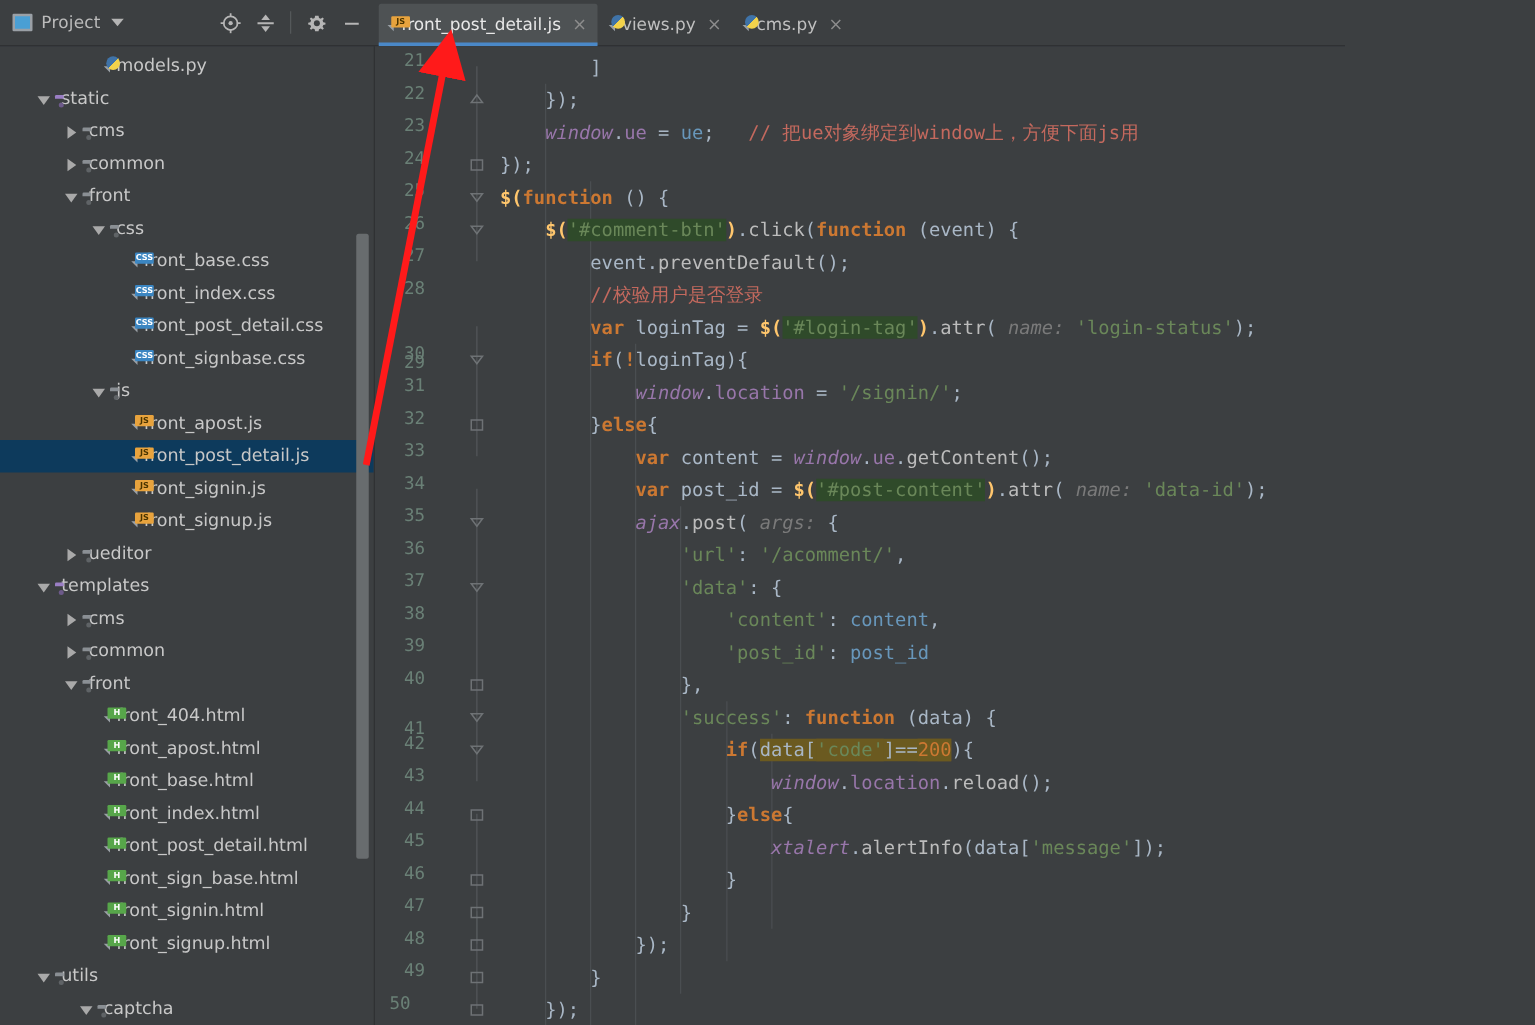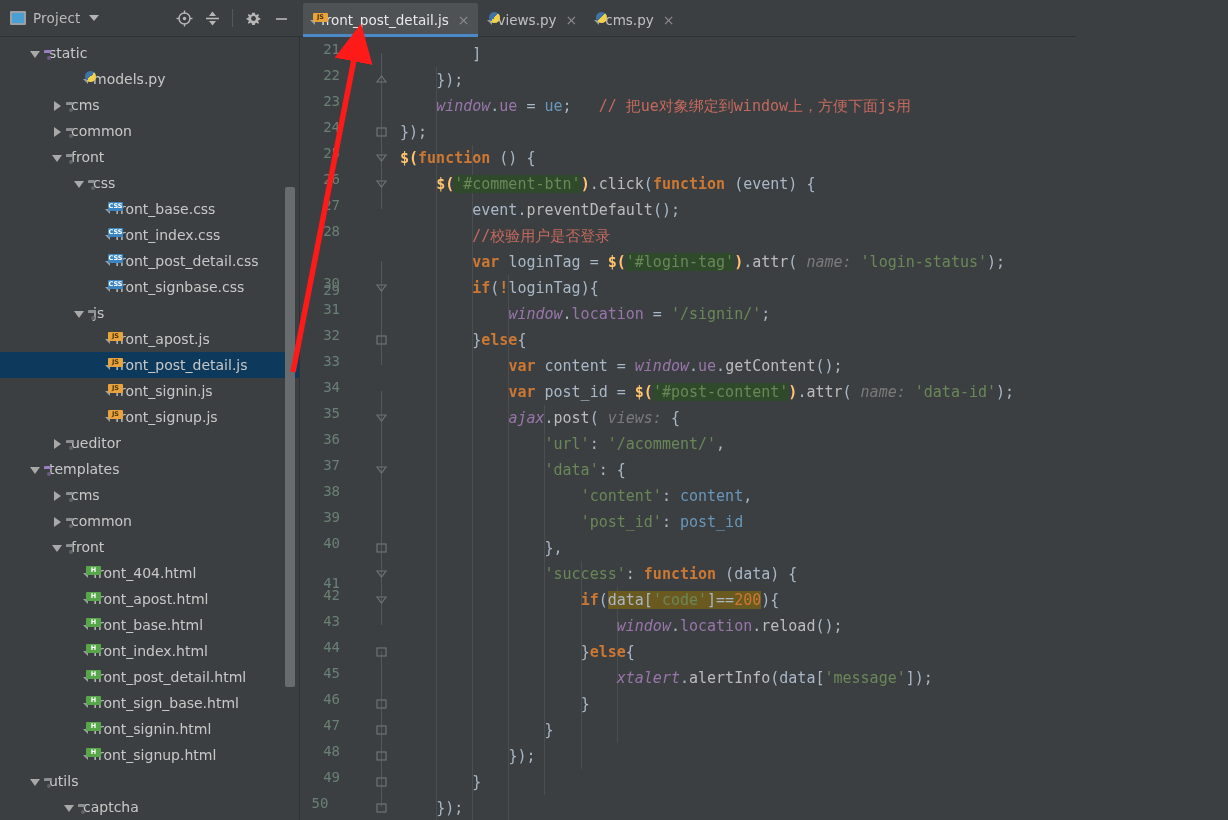--- a/index.html
+++ b/index.html
@@ -387,29 +387,29 @@
           <span>cms.py</span>
           <span class="x">×</span>
         </div>
       </div>
   </div>
 
   <div class="body">
 
     <div class="tree" id="tree">
       <div class="tscroll" style="top:150px;height:500px;"></div>
-    <div class="row" style="padding-left: 30px;">
+    <div class="row" style="padding-left: 74px;">
+          <span class="arrow none"></span>
+          <span class="ic"><span class="file"><span class="pyb"></span></span></span>
+          <span class="lbl">models.py</span>
+        </div>
+        <div class="row" style="padding-left: 30px;">
           <span class="arrow d"></span>
           <span class="ic"><span class="folder purple"></span></span>
           <span class="lbl">static</span>
-        </div>
-        <div class="row" style="padding-left: 74px;">
-          <span class="arrow none"></span>
-          <span class="ic"><span class="file"><span class="pyb"></span></span></span>
-          <span class="lbl">models.py</span>
         </div>
         <div class="row" style="padding-left: 52px;">
           <span class="arrow r"></span>
           <span class="ic"><span class="folder"></span></span>
           <span class="lbl">cms</span>
         </div>
         <div class="row" style="padding-left: 52px;">
           <span class="arrow r"></span>
           <span class="ic"><span class="folder"></span></span>
           <span class="lbl">common</span>
@@ -688,21 +688,21 @@
           <div class="cl" style="top: 108px; left: 8px;"><span class="dollar">$(</span><span class="kw">function</span><span class="punc"> () {</span></div>
           <div class="cl" style="top: 134px; left: 8px;"><span class="punc">    </span><span class="dollar">$(</span><span class="strh">'#comment-btn'</span><span class="dollar">)</span><span class="punc">.</span><span class="white">click</span><span class="punc">(</span><span class="kw">function</span><span class="punc"> (</span><span class="ident">event</span><span class="punc">) {</span></div>
           <div class="cl" style="top: 160px; left: 8px;"><span class="punc">        </span><span class="ident">event</span><span class="punc">.</span><span class="white">preventDefault</span><span class="punc">();</span></div>
           <div class="cl" style="top: 186px; left: 8px;"><span class="punc">        </span><span class="cmtr">//校验用户是否登录</span></div>
           <div class="cl" style="top: 212px; left: 8px;"><span class="punc">        </span><span class="kw">var</span> <span class="ident">loginTag</span><span class="punc"> = </span><span class="dollar">$(</span><span class="strh">'#login-tag'</span><span class="dollar">)</span><span class="punc">.</span><span class="white">attr</span><span class="punc">(</span><span class="hint"> name:</span> <span class="str">'login-status'</span><span class="punc">);</span></div>
           <div class="cl" style="top: 238px; left: 8px;"><span class="punc">        </span><span class="kw">if</span><span class="punc">(</span><span class="kw">!</span><span class="ident">loginTag</span><span class="punc">){</span></div>
           <div class="cl" style="top: 264px; left: 8px;"><span class="punc">            </span><span class="glob">window</span><span class="punc">.</span><span class="field">location</span><span class="punc"> = </span><span class="str">'/signin/'</span><span class="punc">;</span></div>
           <div class="cl" style="top: 290px; left: 8px;"><span class="punc">        </span><span class="punc">}</span><span class="kw">else</span><span class="punc">{</span></div>
           <div class="cl" style="top: 316px; left: 8px;"><span class="punc">            </span><span class="kw">var</span> <span class="ident">content</span><span class="punc"> = </span><span class="glob">window</span><span class="punc">.</span><span class="field">ue</span><span class="punc">.</span><span class="white">getContent</span><span class="punc">();</span></div>
           <div class="cl" style="top: 342px; left: 8px;"><span class="punc">            </span><span class="kw">var</span> <span class="ident">post_id</span><span class="punc"> = </span><span class="dollar">$(</span><span class="strh">'#post-content'</span><span class="dollar">)</span><span class="punc">.</span><span class="white">attr</span><span class="punc">(</span><span class="hint"> name:</span> <span class="str">'data-id'</span><span class="punc">);</span></div>
-          <div class="cl" style="top: 368px; left: 8px;"><span class="punc">            </span><span class="glob">ajax</span><span class="punc">.</span><span class="white">post</span><span class="punc">(</span><span class="hint"> views:</span> <span class="punc">{</span></div>
+          <div class="cl" style="top: 368px; left: 8px;"><span class="punc">            </span><span class="glob">ajax</span><span class="punc">.</span><span class="white">post</span><span class="punc">(</span><span class="hint"> args:</span> <span class="punc">{</span></div>
           <div class="cl" style="top: 394px; left: 8px;"><span class="punc">                </span><span class="str">'url'</span><span class="punc">: </span><span class="str">'/acomment/'</span><span class="punc">,</span></div>
           <div class="cl" style="top: 420px; left: 8px;"><span class="punc">                </span><span class="str">'data'</span><span class="punc">: {</span></div>
           <div class="cl" style="top: 446px; left: 8px;"><span class="punc">                    </span><span class="str">'content'</span><span class="punc">: </span><span class="num">content</span><span class="punc">,</span></div>
           <div class="cl" style="top: 472px; left: 8px;"><span class="punc">                    </span><span class="str">'post_id'</span><span class="punc">: </span><span class="num">post_id</span></div>
           <div class="cl" style="top: 498px; left: 8px;"><span class="punc">                </span><span class="punc">},</span></div>
           <div class="cl" style="top: 524px; left: 8px;"><span class="punc">                </span><span class="str">'success'</span><span class="punc">: </span><span class="kw">function</span><span class="punc"> (</span><span class="ident">data</span><span class="punc">) {</span></div>
           <div class="cl" style="top: 550px; left: 8px;"><span class="punc">                    </span><span class="kw">if</span><span class="punc">(</span><span class="hl"><span class="ident">data</span><span class="punc">[</span><span class="hlstr">'code'</span><span class="punc">]==</span><span class="hlnum">200</span></span><span class="punc">){</span></div>
           <div class="cl" style="top: 576px; left: 8px;"><span class="punc">                        </span><span class="glob">window</span><span class="punc">.</span><span class="field">location</span><span class="punc">.</span><span class="white">reload</span><span class="punc">();</span></div>
           <div class="cl" style="top: 602px; left: 8px;"><span class="punc">                    </span><span class="punc">}</span><span class="kw">else</span><span class="punc">{</span></div>
           <div class="cl" style="top: 628px; left: 8px;"><span class="punc">                        </span><span class="glob">xtalert</span><span class="punc">.</span><span class="white">alertInfo</span><span class="punc">(</span><span class="ident">data</span><span class="punc">[</span><span class="str">'message'</span><span class="punc">]);</span></div>

